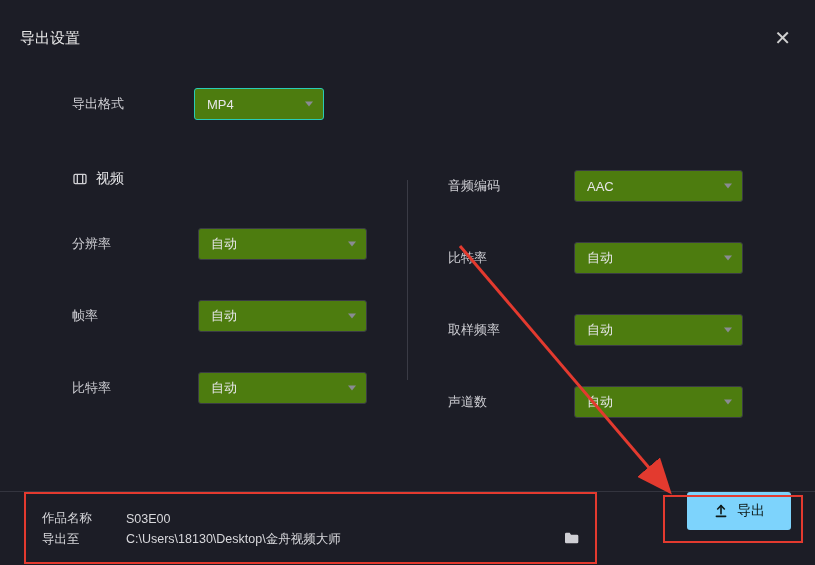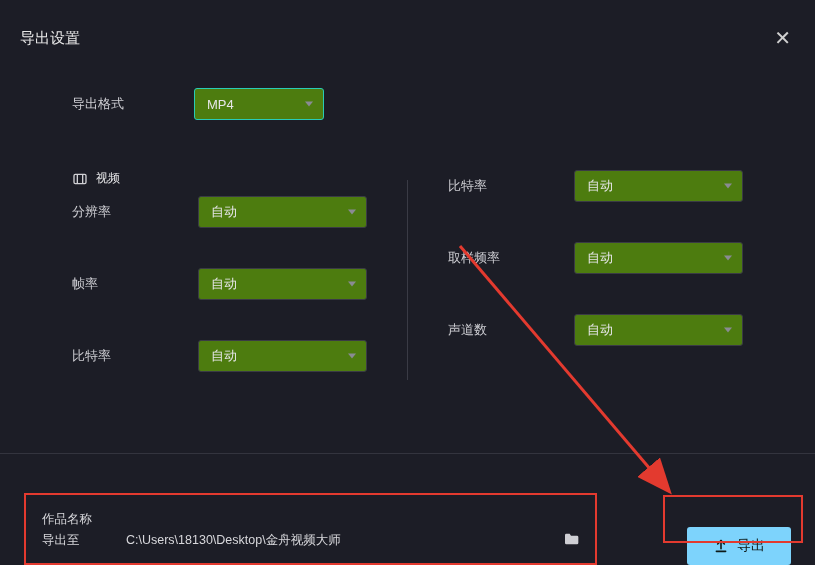--- a/index.html
+++ b/index.html
@@ -81,37 +81,37 @@
   .col-right { padding-left: 40px; }
   .divider {
     width: 1px;
     background: #3a3b45;
     margin-top: 10px;
     height: 200px;
   }
   .section-head {
     display: flex;
     align-items: center;
-    font-size: 12px;
+    font-size: 14px;
     color: #e6e6e8;
-    margin-bottom: 9px;
+    margin-bottom: 40px;
     gap: 8px;
   }
   .section-head svg { width: 16px; height: 16px; }
   .col .row { margin-bottom: 40px; }
   .col .label { width: 78px; }
   .col .select { flex: 1; min-width: 0; }
 
   .footer {
     position: absolute;
     left: 0; right: 0; bottom: 0;
-    height: 112px;
+    height: 74px;
     border-top: 1px solid #33343e;
     display: flex;
-    align-items: flex-end;
+    align-items: flex-start;
     padding: 0 24px;
   }
   .output-info {
     flex: 1;
     border: 2px solid #e33a2f;
     padding: 12px 16px 10px 16px;
     margin-right: 90px;
     position: relative;
   }
   .info-line {
@@ -205,20 +205,27 @@
           <span>自动</span>
           <span class="caret"></span>
         </div>
       </div>
     </div>
 
     <div class="divider"></div>
 
     <div class="col col-right">
       <div class="row">
+        <div class="label">音频编码</div>
+        <div class="select">
+          <span>AAC</span>
+          <span class="caret"></span>
+        </div>
+      </div>
+      <div class="row">
         <div class="label">比特率</div>
         <div class="select">
           <span>自动</span>
           <span class="caret"></span>
         </div>
       </div>
       <div class="row">
         <div class="label">取样频率</div>
         <div class="select">
           <span>自动</span>
@@ -233,20 +240,21 @@
         </div>
       </div>
     </div>
   </div>
 </div>
 
 <div class="footer">
   <div class="output-info">
     <div class="info-line">
       <span class="info-label">作品名称</span>
+      <span class="info-value">S03E00</span>
     </div>
     <div class="info-line">
       <span class="info-label">导出至</span>
       <span class="info-value">C:\Users\18130\Desktop\金舟视频大师</span>
       <span class="folder-icon">
         <svg width="16" height="14" viewBox="0 0 24 20" fill="#cfcfd4">
             <path d="M3 4a2 2 0 0 1 2-2h5l2 3h9a2 2 0 0 1 2 2v9a2 2 0 0 1-2 2H5a2 2 0 0 1-2-2V4z"></path>
           </svg>
       </span>
     </div>

